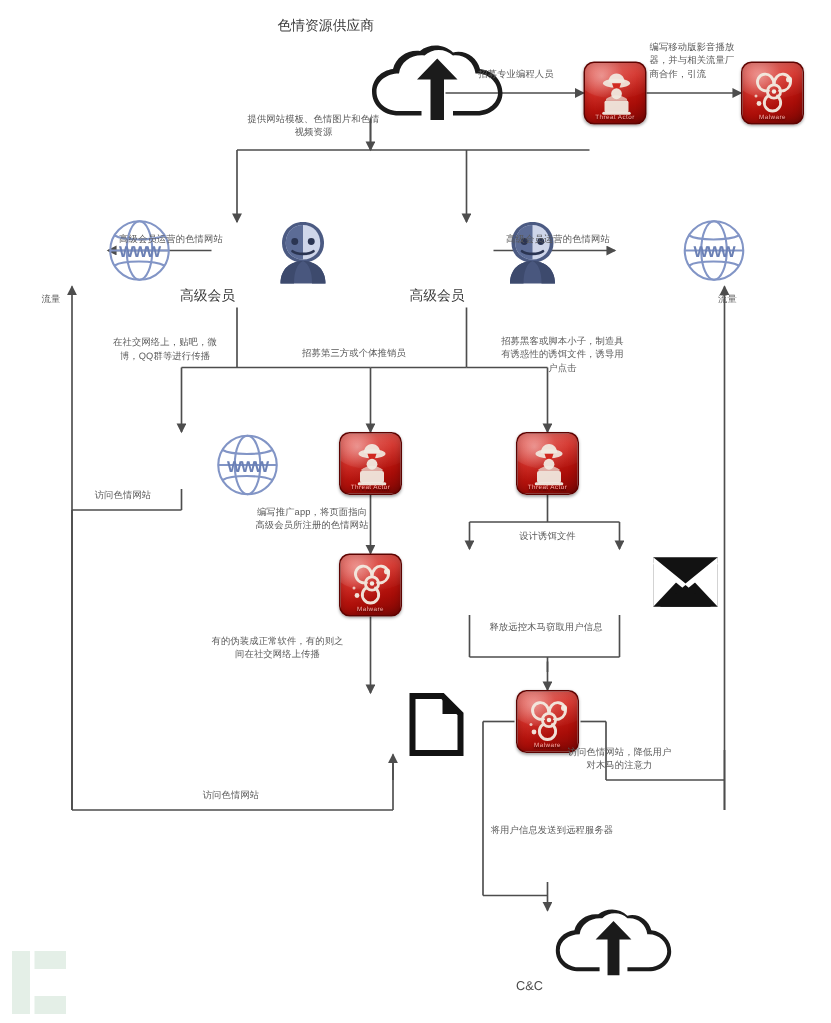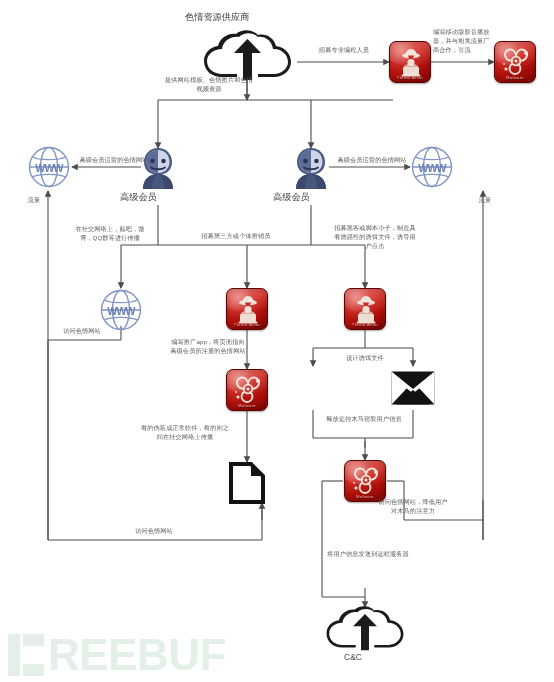--- a/index.html
+++ b/index.html
@@ -19,20 +19,21 @@
     position: absolute;
     left: 0; top: 0;
     width: 554px; height: 682px;
     pointer-events: none;
   }
   .node {
     position: absolute;
     display: flex;
     flex-direction: column;
     align-items: center;
+    margin-left: 44px;
   }
   .lbl {
     position: absolute;
     color: #5a5a5a;
     font-size: 6.2px;
     line-height: 1.45;
     text-align: center;
     letter-spacing: 0.1px;
     white-space: normal;
   }
@@ -435,16 +436,15 @@
     </svg>
   </div>
   <div class="cc-lbl" style="left:318px; top:652px; width:70px;">C&amp;C</div>
 
   <div id="watermark">
     <div class="bar"></div>
     <div class="stack">
       <i></i>
       <i></i>
     </div>
-    <div class="word">REEBUF</div>
   </div>
 
 </div>
 
 </body></html>

